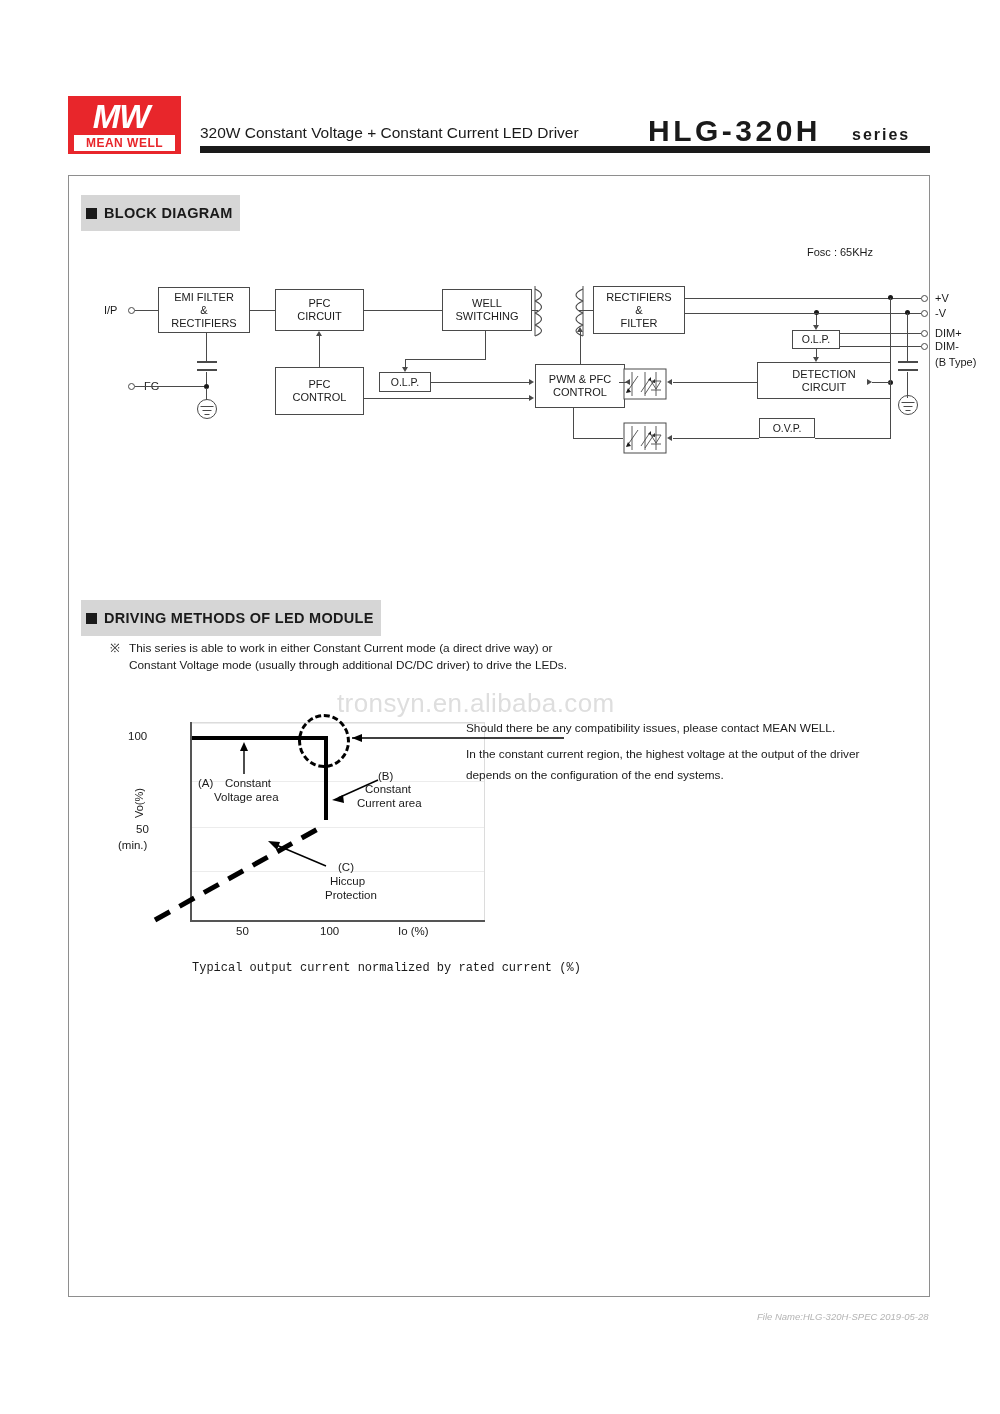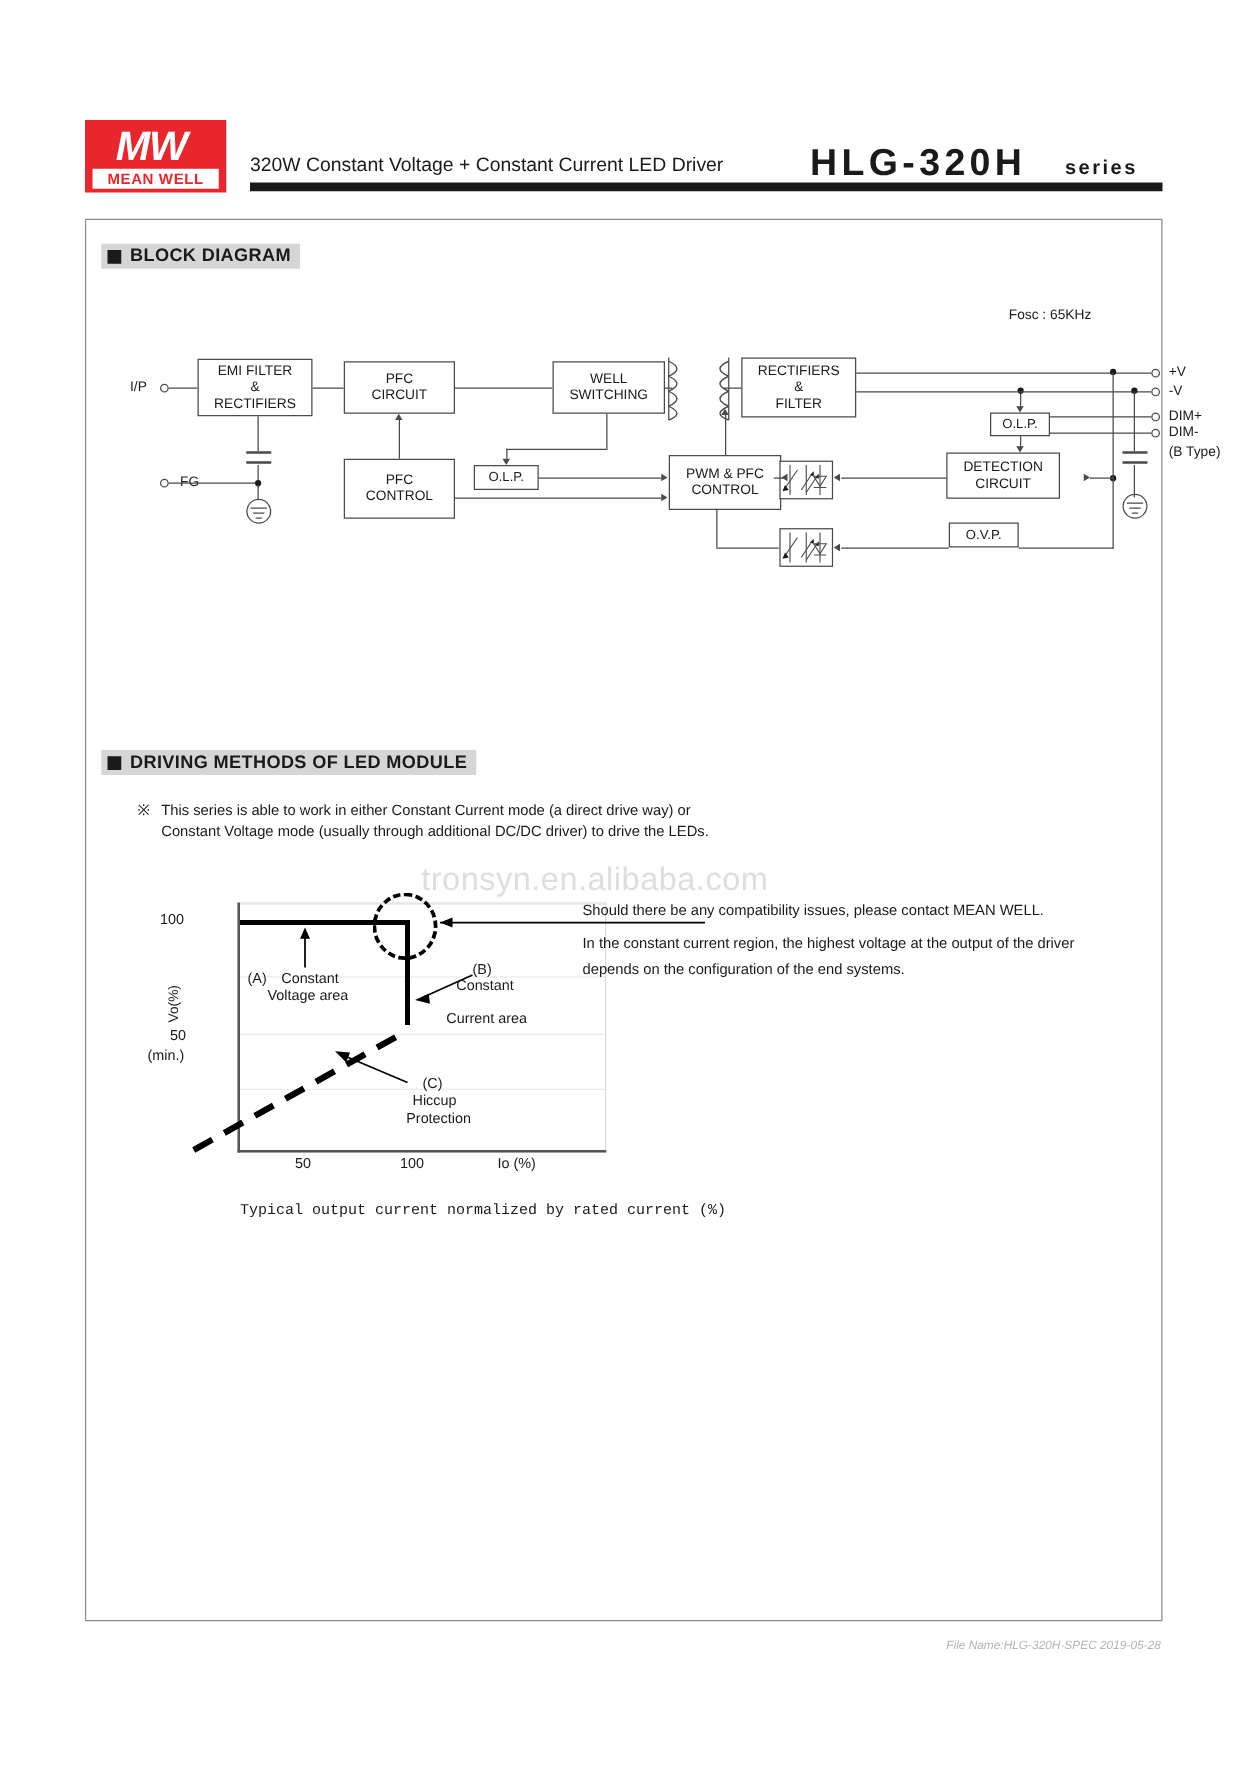--- a/index.html
+++ b/index.html
@@ -25,21 +25,21 @@
         font-weight:bold;letter-spacing:2px;white-space:nowrap;}
   #headrule{position:absolute;left:200px;top:146px;width:730px;height:7px;
         background:#1a1a1a;}
 
   
   #frame{position:absolute;left:68px;top:175px;width:862px;height:1122px;
         border:1px solid #8e8e8e;box-sizing:border-box;background:#fff;}
 
   
   .sec-head{position:absolute;display:flex;align-items:center;
-        background:#d6d6d6;height:20px;padding-right:7px;}
+        background:#d6d6d6;height:36px;padding-right:7px;}
   .sec-head .sq{width:11px;height:11px;background:#1a1a1a;
         margin:0 7px 0 5px;flex:0 0 auto;}
   .sec-head .txt{font-size:14.5px;font-weight:bold;letter-spacing:0.3px;
         white-space:nowrap;}
 
   
   #bd{position:absolute;left:0;top:0;width:862px;height:420px;}
   .box{position:absolute;border:1px solid #4a4a4a;background:#fff;
         box-sizing:border-box;display:flex;flex-direction:column;
         align-items:center;justify-content:center;font-size:11px;
@@ -242,21 +242,21 @@
     <div class="wire h" style="left:550px;top:206px;width:8px;"></div>
 
     <div class="wire h" style="left:556px;top:206px;width:0;"></div>
     <div class="arrow l" style="left:556px;top:202.5px;"></div>
 
     <div class="wire h" style="left:504px;top:262px;width:50px;"></div>
     <div class="wire v" style="left:504px;top:232px;height:30px;"></div>
 
     <div class="wire h" style="left:461px;top:224px;width:0;"></div>
 
-    <div class="box" style="left:688px;top:186px;width:91px;height:37px;">
+    <div class="box" style="left:688px;top:186px;width:134px;height:37px;">
       <span>DETECTION</span>
       <span>CIRCUIT</span>
     </div>
     <div class="wire h" style="left:604px;top:206px;width:84px;"></div>
     <div class="arrow l" style="left:598px;top:202.5px;"></div>
 
     <div class="box sm" style="left:723px;top:154px;width:48px;height:19px;">
       <span>O.L.P.</span>
     </div>
     <div class="wire v" style="left:747px;top:137px;height:13px;"></div>
@@ -366,21 +366,21 @@
   <div class="cann" style="left:88px;top:76px;text-align:left;">(A)</div>
   <div class="cann" style="left:115px;top:76px;">Constant</div>
   <div class="cann" style="left:104px;top:90px;">Voltage area</div>
 
   <svg style="position:absolute;left:218px;top:76px;" width="52" height="30">
     <path d="M50 4 L10 22" stroke="#000" stroke-width="1.4"></path>
     <path d="M4 24 l11 -5 l1 8 z" fill="#000"></path>
   </svg>
   <div class="cann" style="left:268px;top:69px;">(B)</div>
   <div class="cann" style="left:255px;top:82px;">Constant</div>
-  <div class="cann" style="left:247px;top:96px;margin-top:12px;">Current area</div>
+  <div class="cann" style="left:247px;top:96px;">Current area</div>
 
   <svg style="position:absolute;left:150px;top:136px;" width="70" height="34">
     <path d="M66 30 L14 8" stroke="#000" stroke-width="1.4"></path>
     <path d="M8 5 l12 1 l-3 8 z" fill="#000"></path>
   </svg>
   <div class="cann" style="left:228px;top:160px;">(C)</div>
   <div class="cann" style="left:220px;top:174px;">Hiccup</div>
   <div class="cann" style="left:215px;top:188px;">Protection</div>
 </div>
 

